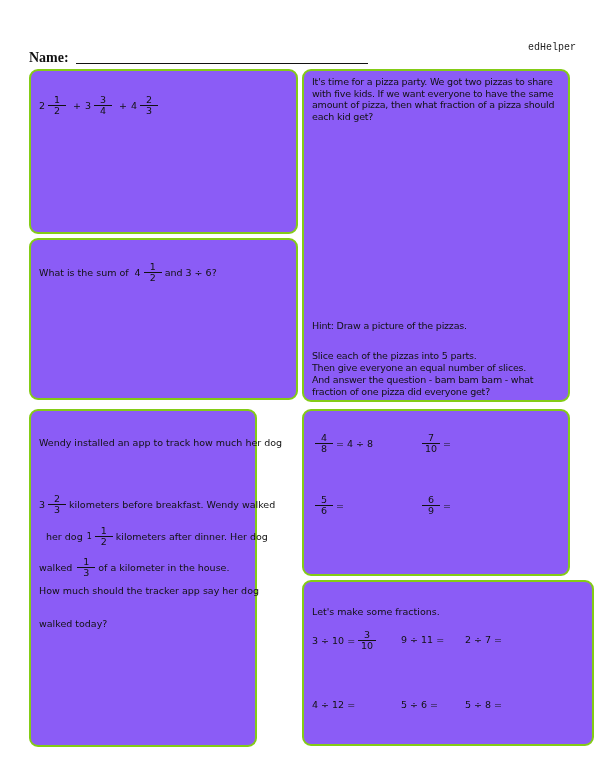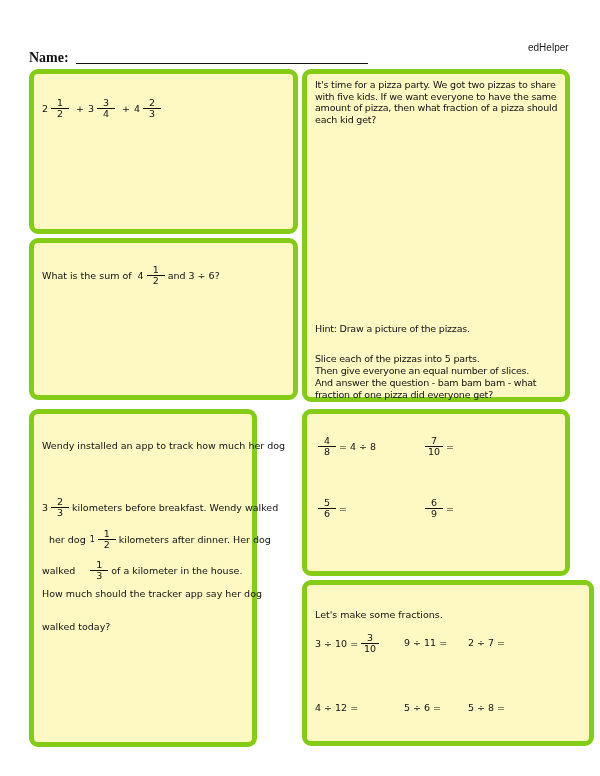--- a/index.html
+++ b/index.html
@@ -1,25 +1,25 @@
 <!DOCTYPE html>
 <html><head>
 <meta charset="utf-8">
 <style>
   html, body { margin: 0; padding: 0; background: #ffffff; }
   body { width: 600px; height: 776px; position: relative; overflow: hidden;
          font-family: "DejaVu Sans", sans-serif; color: #111; }
-  .brand { position: absolute; left: 528px; top: 42px; font-family: Liberation Sans, sans-serif;
+  .brand { position: absolute; left: 528px; top: 42px; font-family: Liberation Mono, monospace;
            font-size: 10px; color: #222; }
   .name-row { position: absolute; left: 29px; top: 50px; font-family: "Liberation Serif", serif;
               font-weight: bold; font-size: 14px; }
   .name-line { position: absolute; left: 76px; top: 63px; width: 292px; height: 0;
                border-top: 1px solid #111; }
-  .box { position: absolute; border: 5px solid #84cc16; border-radius: 9px; box-sizing: border-box;
-         background: #fef9c3; }
+  .box { position: absolute; border: 2px solid #84cc16; border-radius: 9px; box-sizing: border-box;
+         background: #8b5cf6; }
   .txt { position: absolute; font-size: 9.5px; line-height: 11.5px; letter-spacing: -0.2px; }
   .row { position: absolute; font-size: 9.5px; white-space: nowrap; display: flex; align-items: center; }
   .frac { display: inline-flex; flex-direction: column; align-items: center; margin: 0 3px;
           font-size: 9.5px; line-height: 10px; vertical-align: middle; }
   .frac .n { border-bottom: 1px solid #111; padding: 0 3px; min-width: 12px; text-align: center; }
   .frac .d { text-align: center; }
 </style>
 </head>
 <body>
 
@@ -74,21 +74,21 @@
   <div class="row" style="left:15px; top:115px;">
     <span style="margin-right:4px;">her dog</span>
     <span style="font-size:8px;">1</span>
     <span class="frac">
         <span class="n">1</span>
         <span class="d">2</span>
       </span>
     <span>kilometers after dinner. Her dog</span>
   </div>
   <div class="row" style="left:8px; top:146px;">
-    <span style="margin-right:12px;">walked</span>
+    <span style="margin-right:2px;">walked</span>
     <span class="frac">
         <span class="n">1</span>
         <span class="d">3</span>
       </span>
     <span>of a kilometer in the house.</span>
   </div>
   <div class="row" style="left:8px; top:174px;">How much should the tracker app say her dog</div>
   <div class="row" style="left:8px; top:207px;">walked today?</div>
 </div>
 

